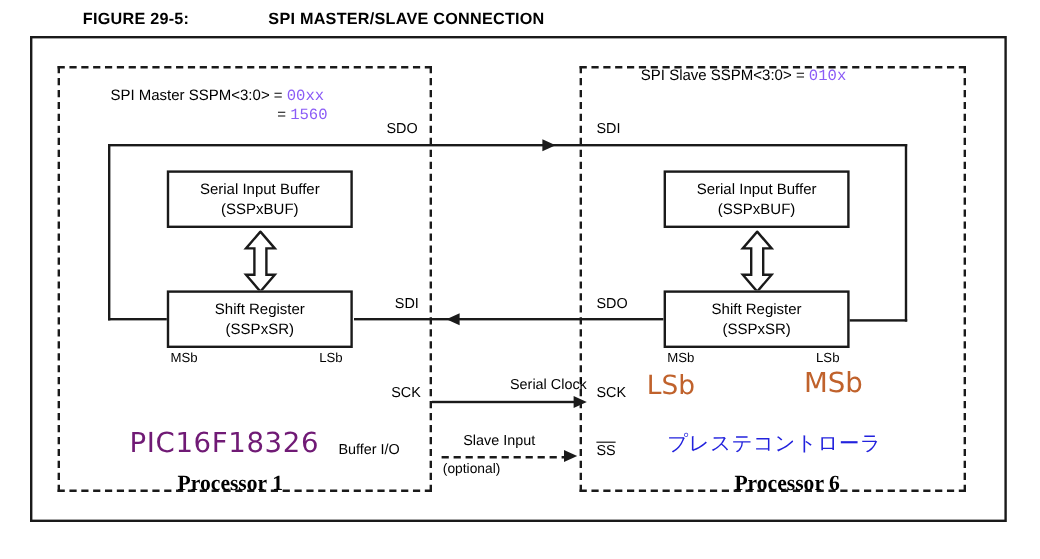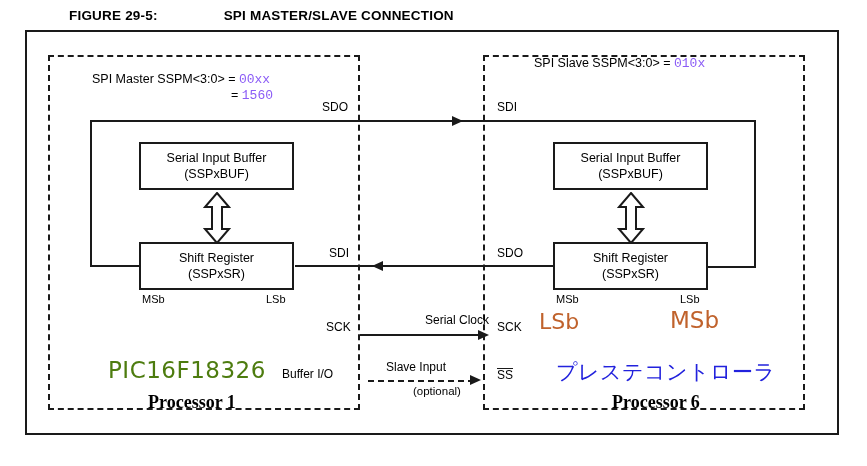--- a/index.html
+++ b/index.html
@@ -61,22 +61,22 @@
   
   .ovl{border-top:1.5px solid #1a1a1a;padding-top:0px;display:inline-block;
        line-height:1.12;text-align:right;}
 
   
   .dashline{position:absolute;border-top:2.5px dashed #1a1a1a;z-index:2;}
 
   
   .anno{position:absolute;white-space:nowrap;z-index:7;
         font-family:"DejaVu Sans",sans-serif;}
-  #anno-pic{left:108px;top:357px;font-size:23px;color:#4d7c0f;letter-spacing:0.5px;}
-  #anno-jp{left:556px;top:358px;font-size:21px;color:#2222dd;letter-spacing:0.5px;font-family:Liberation Mono, monospace;}
+  #anno-pic{left:108px;top:357px;font-size:23px;color:#701a75;letter-spacing:0.5px;}
+  #anno-jp{left:556px;top:358px;font-size:17px;color:#2222dd;letter-spacing:0.5px;font-family:Liberation Mono, monospace;}
   #anno-lsb{left:539px;top:309px;font-size:22px;color:#c0622c;}
   #anno-msb{left:670px;top:307px;font-size:23px;color:#c0622c;}
 
   .procname{position:absolute;font-size:18px;font-weight:bold;z-index:5;font-family:Liberation Serif, serif;}
   #pname1{left:148px;top:392px;}
   #pname2{left:612px;top:392px;}
 </style>
 </head>
 <body>
 
@@ -154,21 +154,21 @@
 <div class="lbl" style="left:329px;top:246px;">SDI</div>
 <div class="lbl" style="left:497px;top:246px;">SDO</div>
 
 <div class="lbl" style="left:326px;top:320px;">SCK</div>
 <div class="lbl" style="left:497px;top:320px;">SCK</div>
 
 <div class="lbl" style="left:385px;top:313px;margin-left:40px;">Serial Clock</div>
 
 <div class="lbl" style="left:282px;top:367px;">Buffer I/O</div>
 <div class="lbl" style="left:386px;top:360px;">Slave Input</div>
-<div class="lbl" style="left:413px;top:385px;font-size:11.5px;">(optional)</div>
+<div class="lbl" style="left:369px;top:385px;font-size:11.5px;">(optional)</div>
 
 <div class="lbl" style="left:497px;top:368px;">
   <span class="ovl">SS</span>
 </div>
 
 <div class="lbl-sm" style="left:142px;top:293px;">MSb</div>
 <div class="lbl-sm" style="left:266px;top:293px;">LSb</div>
 <div class="lbl-sm" style="left:556px;top:293px;">MSb</div>
 <div class="lbl-sm" style="left:680px;top:293px;">LSb</div>
 

